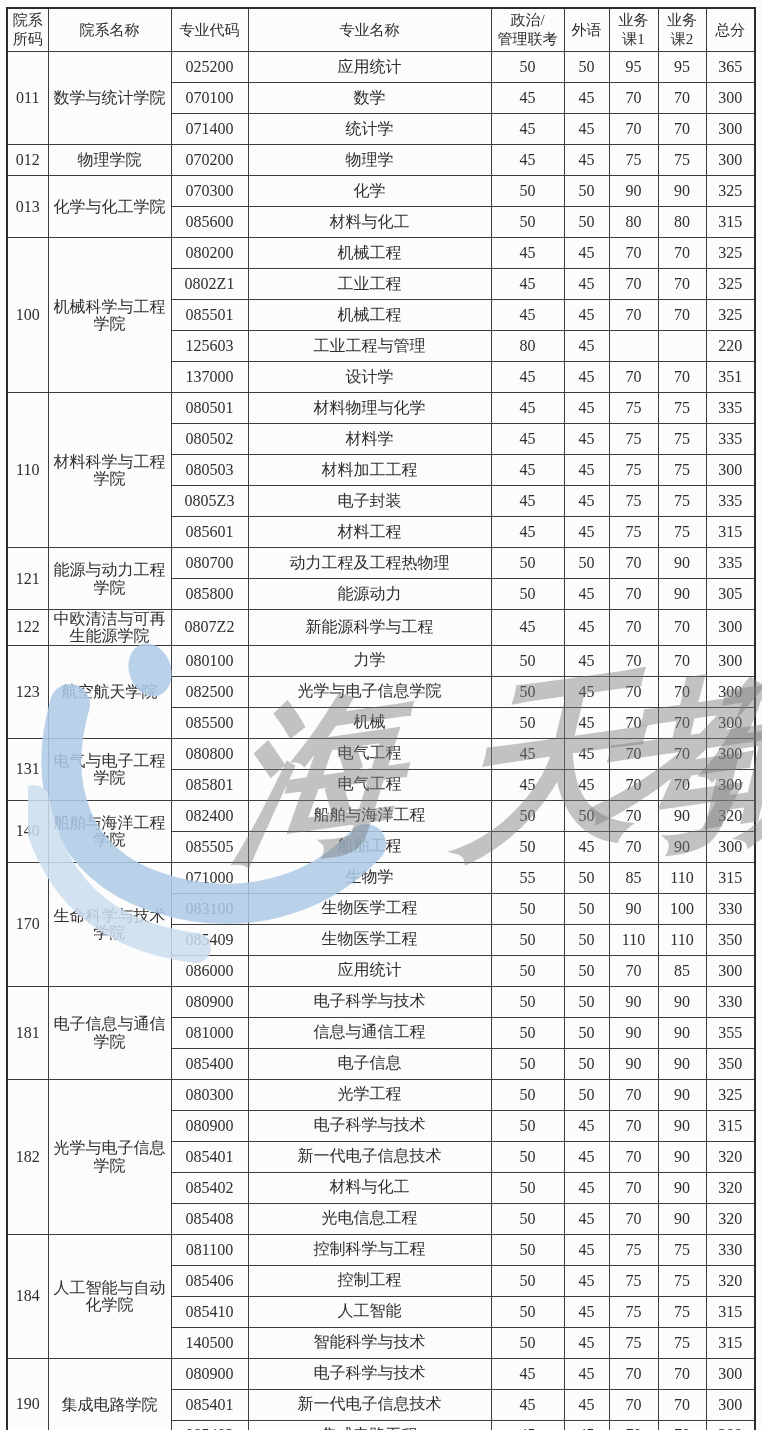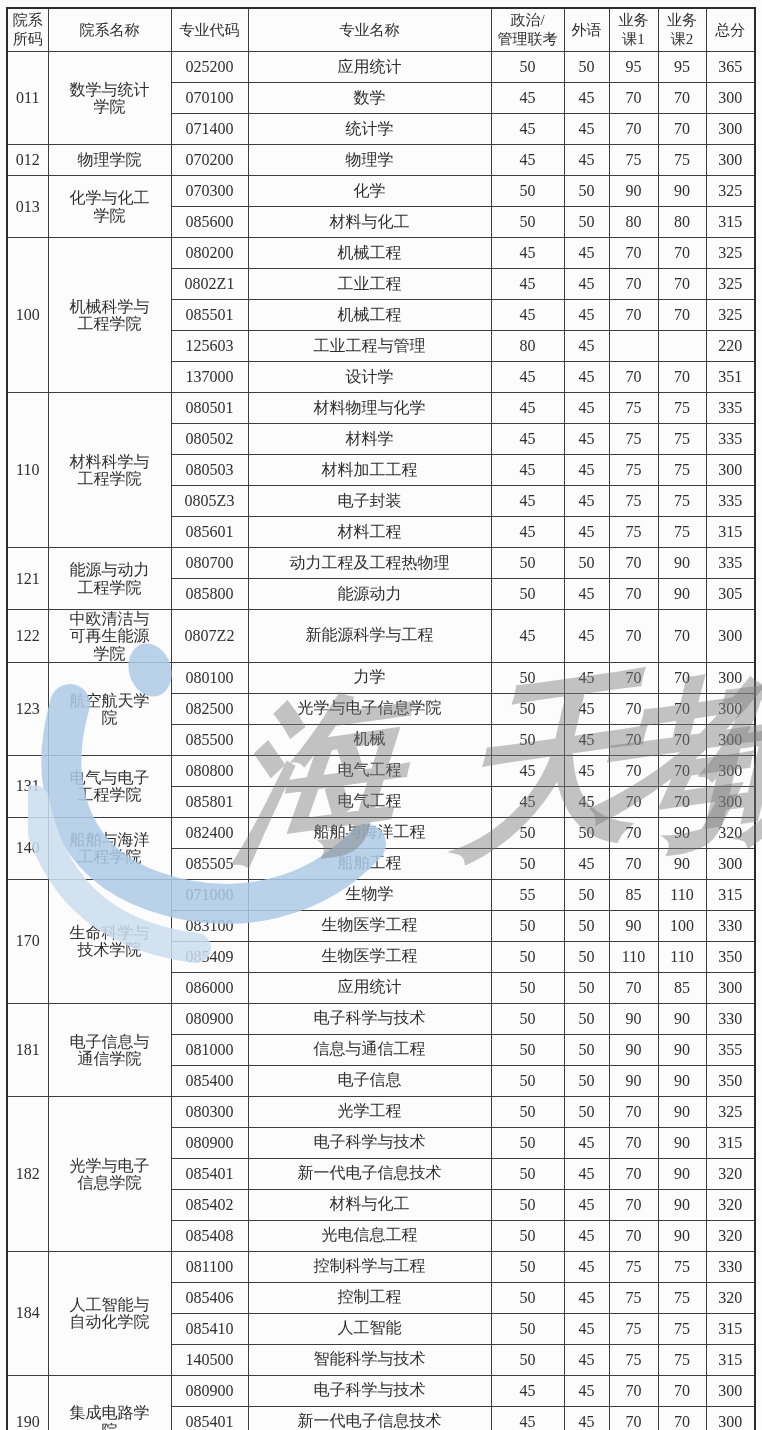--- a/index.html
+++ b/index.html
@@ -46,21 +46,21 @@
   .score-table tbody tr {
     height: 31px;
   }
   .score-table tbody td {
     font-size: 16px;
   }
   td.dept-code-cell { font-size: 16px; }
   td.dept-name-cell {
     font-size: 15px;
     line-height: 1.08;
-    padding: 0 16px;
+    padding: 0 0;
   }
   td.major-name-cell { font-size: 15px; }
 
   
   .watermark {
     position: absolute;
     inset: 0;
     pointer-events: none;
     z-index: 3;
   }

